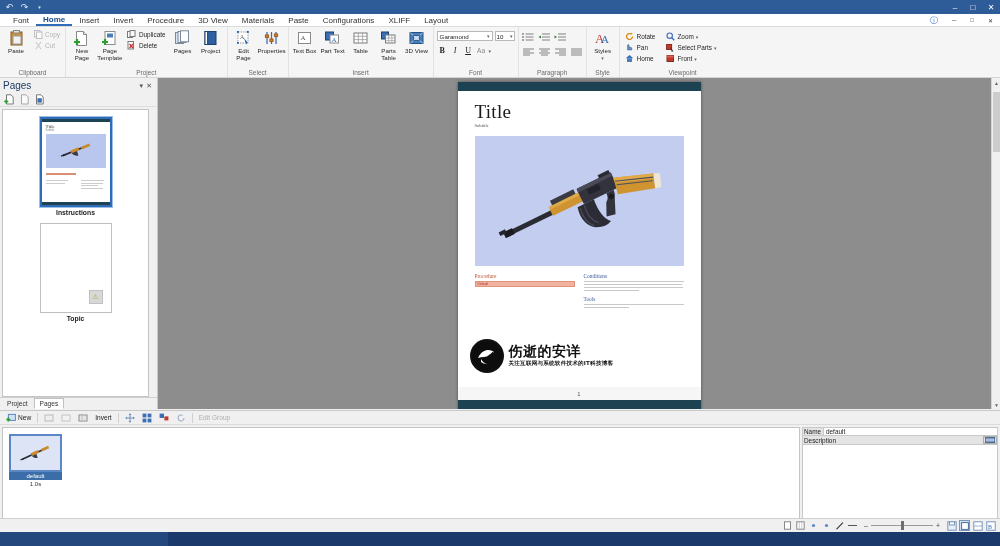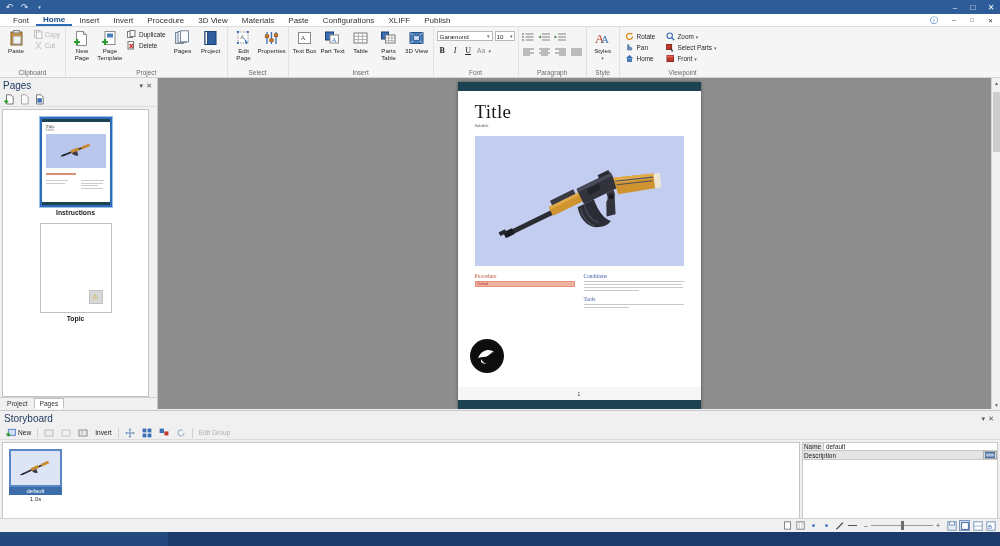--- a/index.html
+++ b/index.html
@@ -303,21 +303,21 @@
   <div class="mtab">Font</div>
   <div class="mtab active">Home</div>
   <div class="mtab">Insert</div>
   <div class="mtab">Invert</div>
   <div class="mtab">Procedure</div>
   <div class="mtab">3D View</div>
   <div class="mtab">Materials</div>
   <div class="mtab">Paste</div>
   <div class="mtab">Configurations</div>
   <div class="mtab">XLIFF</div>
-  <div class="mtab">Publish</div>
+  <div class="mtab">Layout</div>
   <div style="flex:1"></div>
   <div class="mtab" style="color:#2e6bb8;">ⓘ</div>
   <div class="mtab" style="font-size:6px;">─</div>
   <div class="mtab" style="font-size:6px;">□</div>
   <div class="mtab" style="font-size:6px;">✕</div>
 </div>
 
 <div class="ribbon">
 
   <div class="rgroup">
@@ -805,44 +805,41 @@
         <div class="watermark">
           <div class="wm-circle">
             <svg width="30" height="30" viewBox="0 0 30 30">
               <circle cx="15" cy="15" r="14.5" fill="#0d0d0d"></circle>
               <path d="M6 17 q3 -7 9 -8 q4 -.5 7 2 q-3 1 -5 3 q-2 2 -5 2 q-3 0 -6 1 z" fill="#fff"></path>
               <path d="M19 10.5 q1.6 -.3 2.6 .6 q-1 .4 -1.6 1.1 z" fill="#fff"></path>
               <circle cx="20.4" cy="11.6" r=".7" fill="#0d0d0d"></circle>
               <path d="M9 18 q2 4 6 5 q-4 0 -6 -2 z" fill="#fff"></path>
             </svg>
           </div>
+          <div>
+            <div class="wm-text-main">伤逝的安详</div>
+            <div class="wm-text-sub">关注互联网与系统软件技术的IT科技博客</div>
+          </div>
         </div>
       </div>
       <div class="doc-footer">
         <span>1</span>
       </div>
       <div class="doc-bottombar"></div>
     </div>
 
     <div class="vscroll-canvas">
       <div class="scroll-arrow" style="top:0;">▲</div>
       <div class="vscroll-thumb"></div>
       <div class="scroll-arrow" style="bottom:0;">▼</div>
     </div>
   </div>
 </div>
 
 <div class="storyboard">
-  <div class="sb-title">
-    <span>Storyboard</span>
-    <span class="dock-title-ctrls">
-      <span>▾</span>
-      <span>✕</span>
-    </span>
-  </div>
 
   <div class="sb-toolbar">
     <div class="sb-tbtn">
       <span class="rsmall-ico">
         <svg width="10" height="10" viewBox="0 0 10 10">
           <rect x="2.4" y="1.4" width="7" height="6" fill="#cfe0f2" stroke="#5b87c7"></rect>
           <path d="M0.3 6.5 h4 M2.3 4.5 v4" stroke="#2e9b2e" stroke-width="1.6"></path>
         </svg>
       </span>
       <span>New</span>

